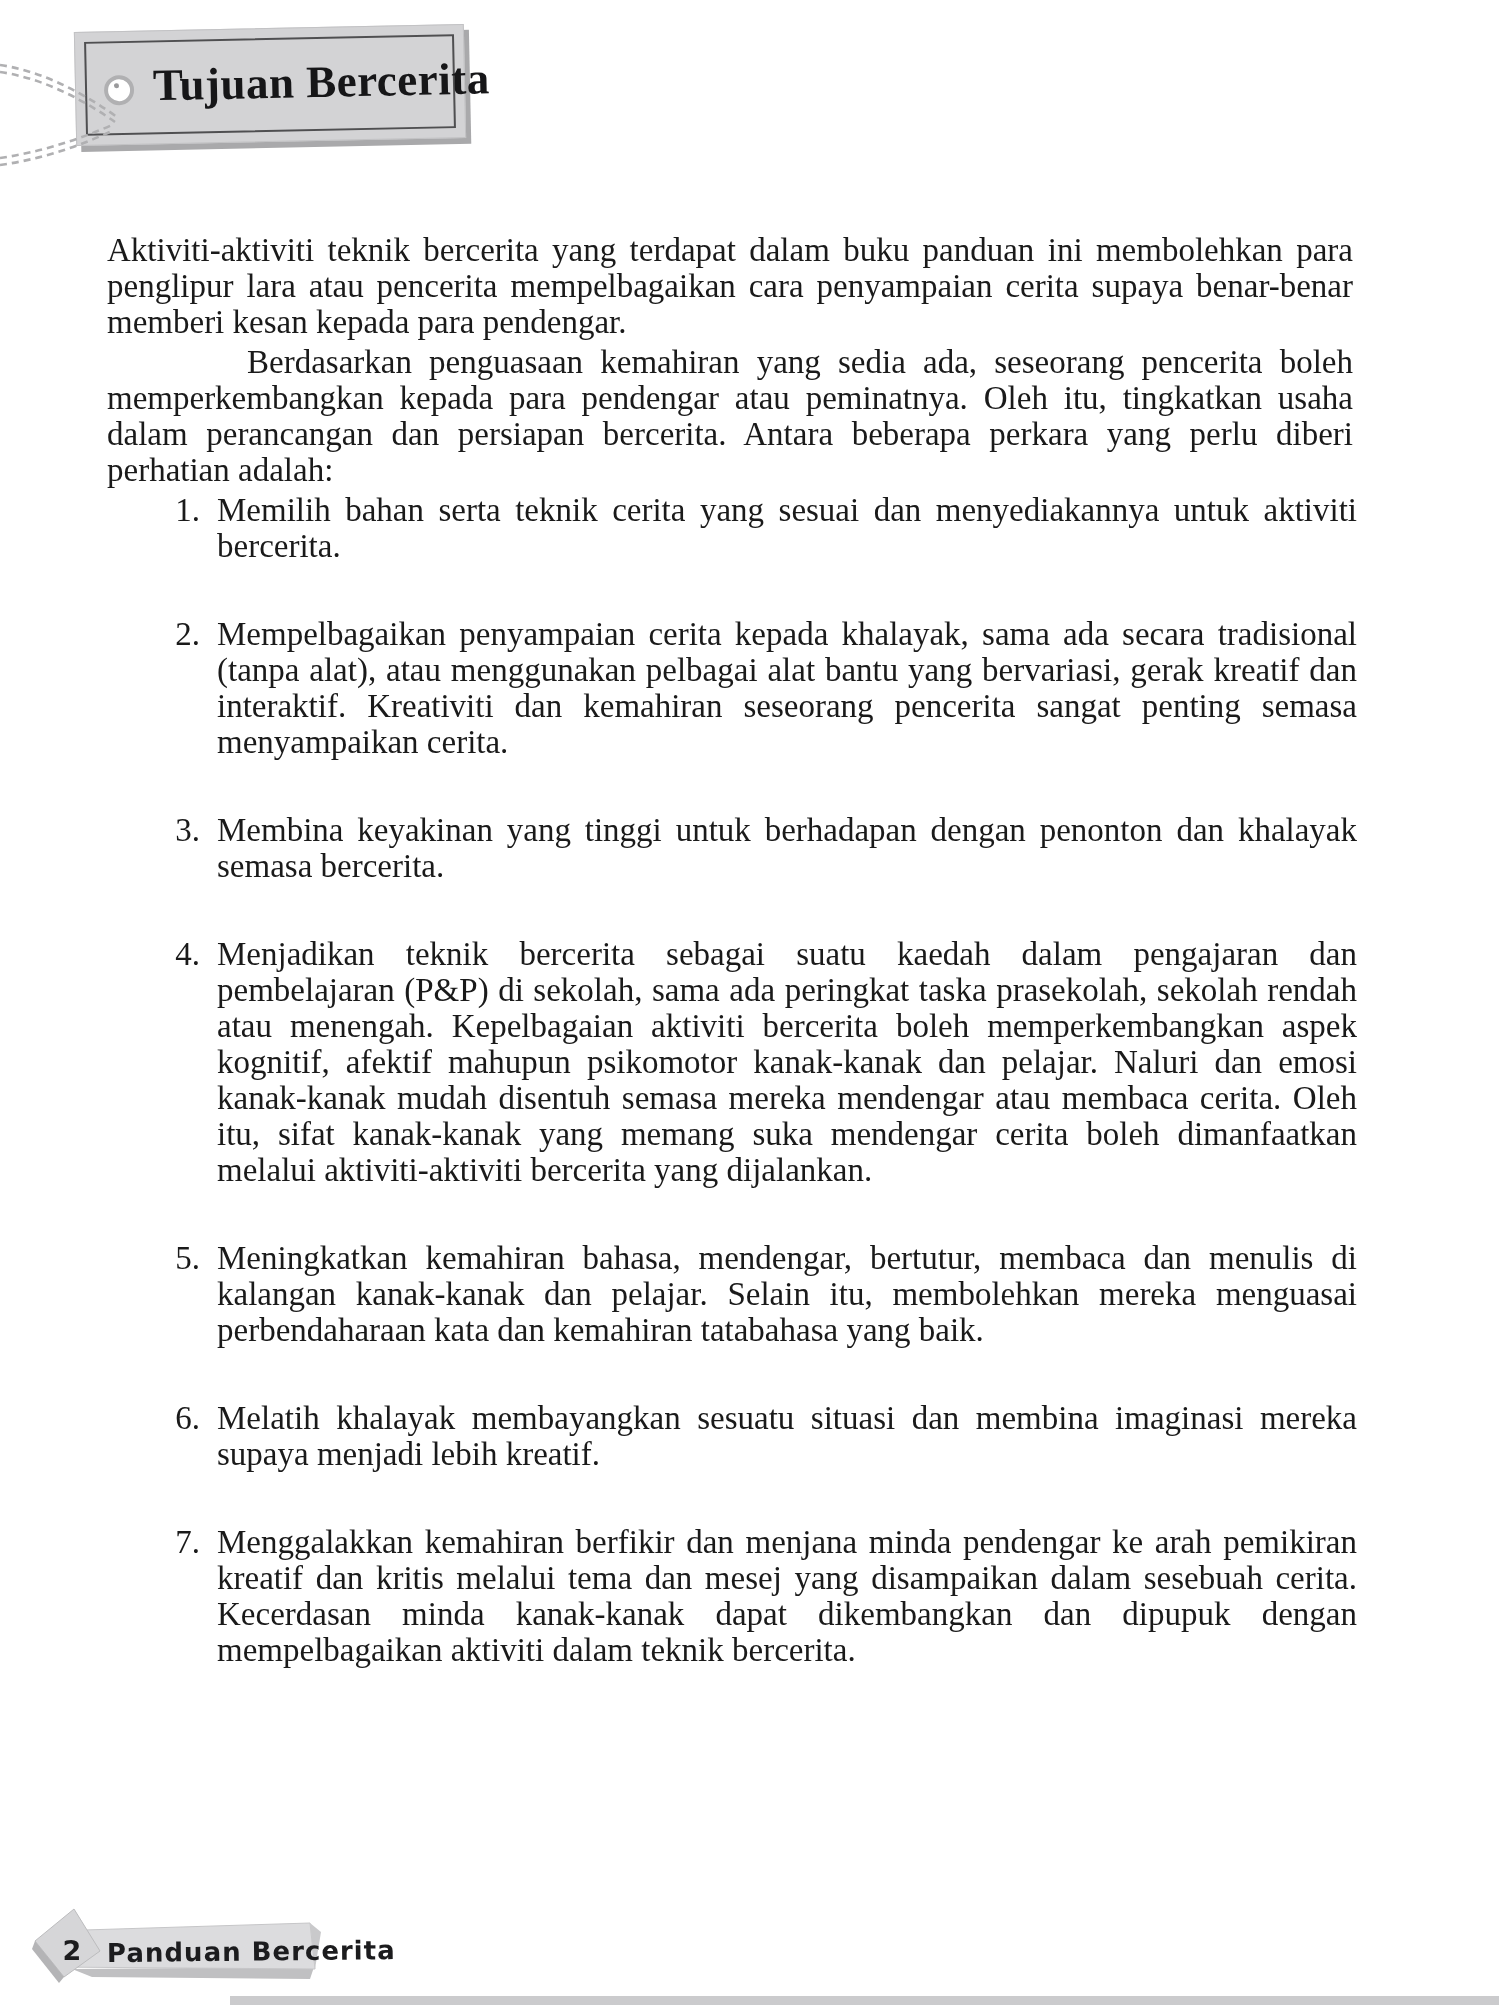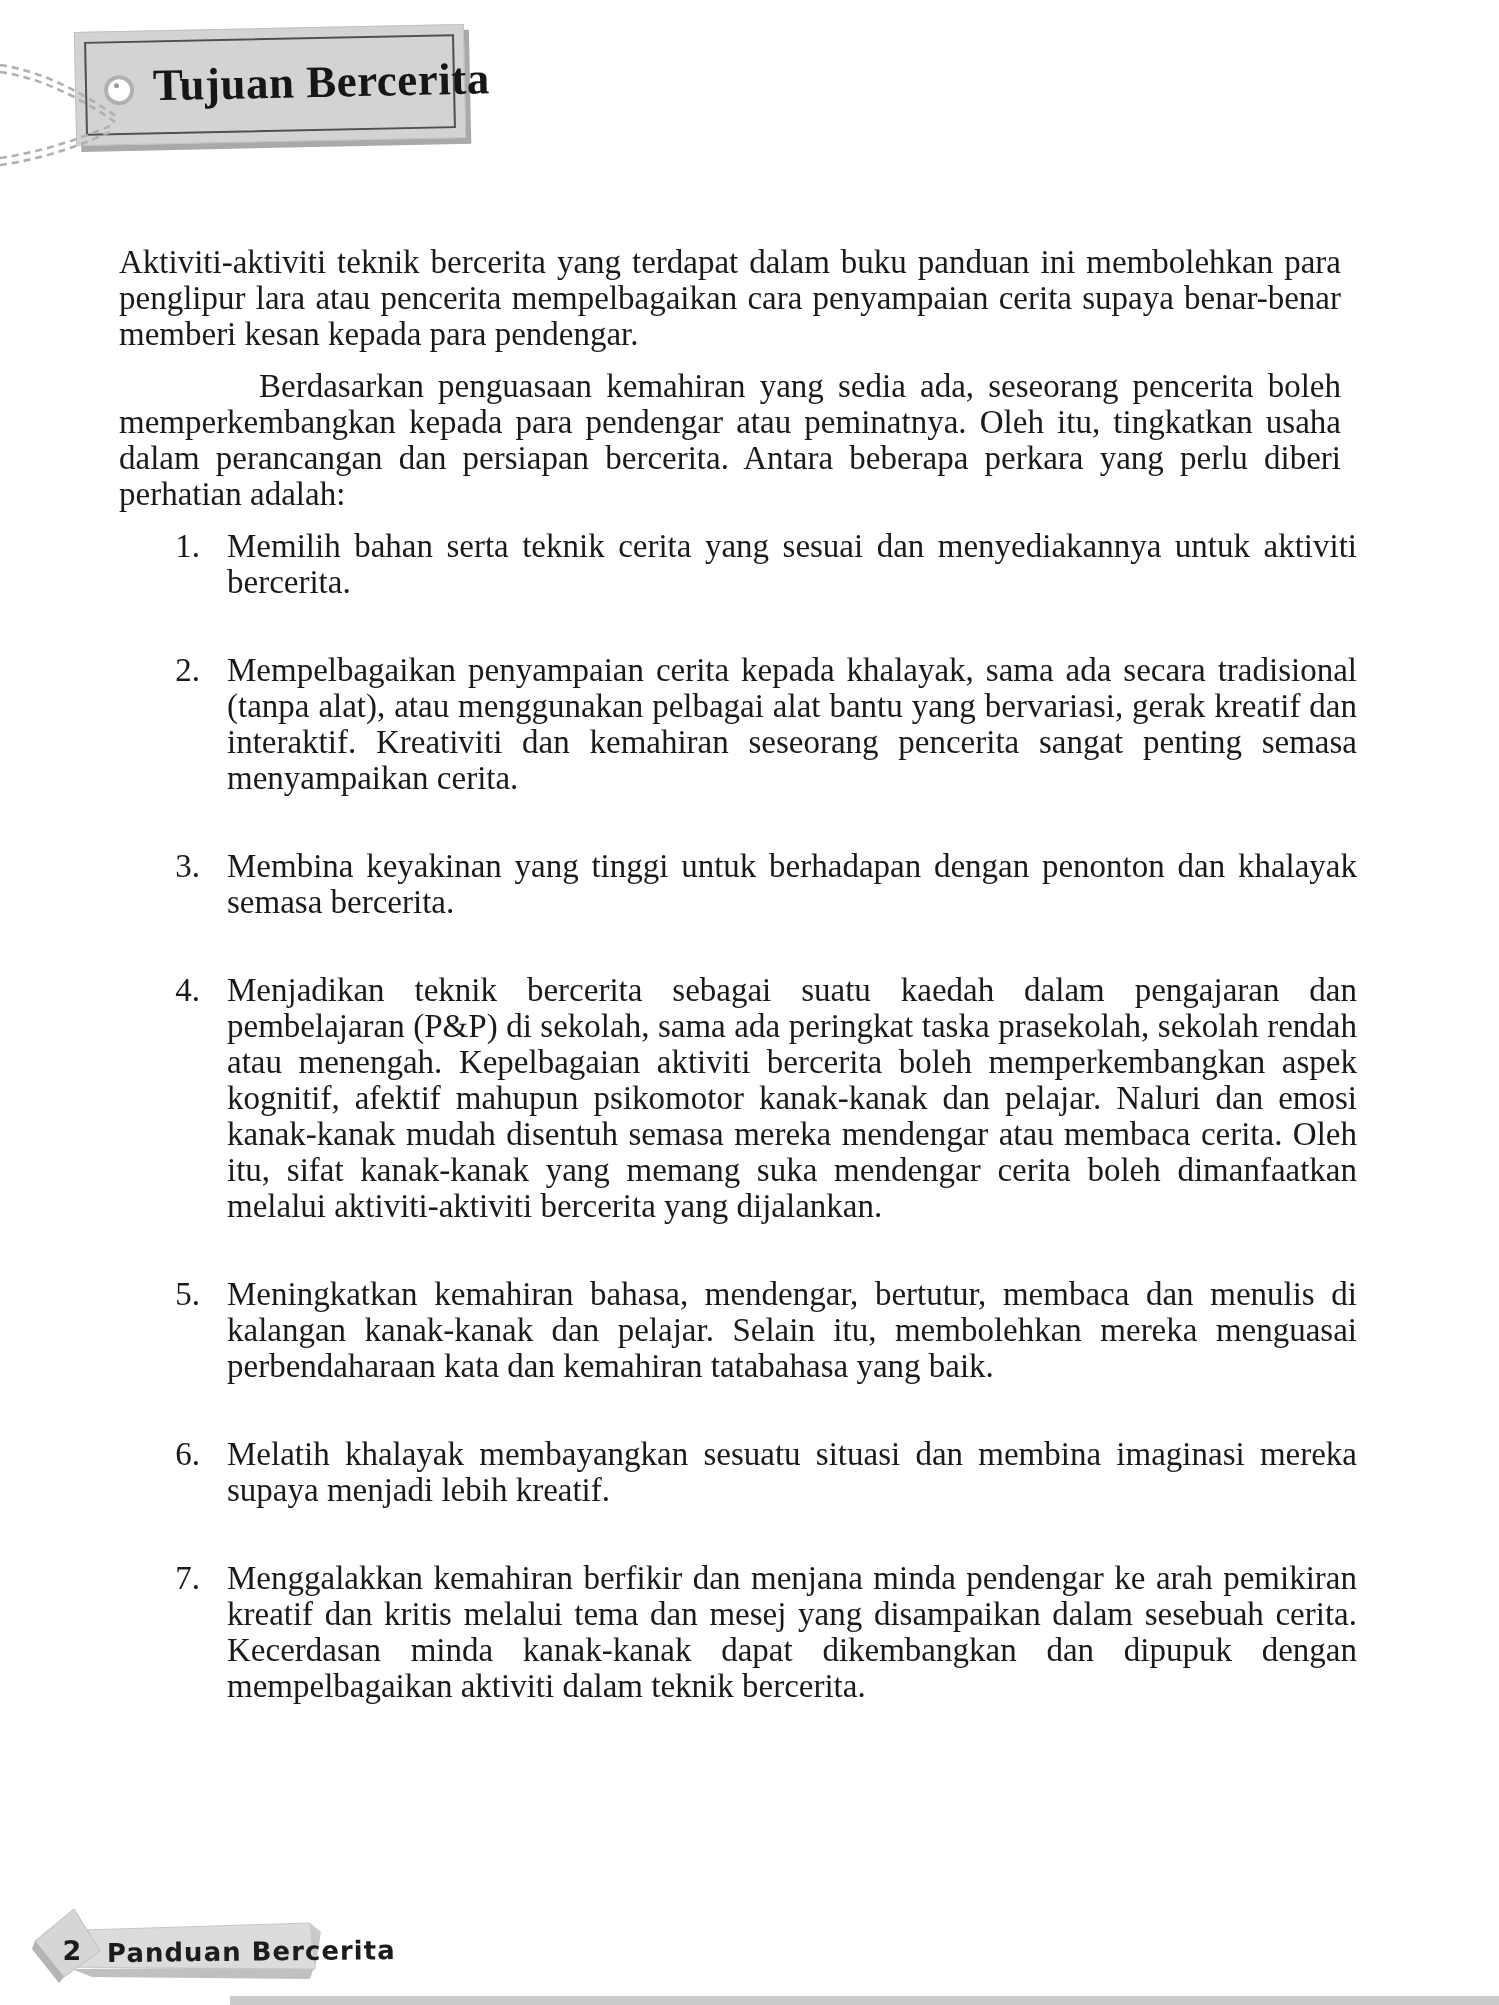--- a/index.html
+++ b/index.html
@@ -46,31 +46,31 @@
     color:#161618;white-space:nowrap;z-index:5;
   }
 
   
   .content{
     position:absolute;left:103px;top:228px;width:1254px;
     font-size:33px;line-height:36px;
     text-align:justify;
     hyphens:none;
   }
-  .content p{margin:16px;}
+  .content p{margin:4px;}
   .para-1{margin:0 0 50px 40px;}
   .para-2{margin:0 0 60px 0;text-indent:140px;}
   ol.tasks{list-style:none;margin:0;padding:0;}
   ol.tasks li{display:flex;margin-bottom:52px;}
   ol.tasks li:last-child{margin-bottom:0;}
   ol.tasks .num{
     flex:0 0 97px;text-align:right;white-space:nowrap;
   }
   ol.tasks .txt{
-    flex:1;margin-left:27px;text-align:justify;
+    flex:1;margin-left:17px;text-align:justify;
   }
 
   
   .footer{position:absolute;left:32px;top:1905px;width:310px;height:90px;z-index:2;}
   .footer svg{position:absolute;left:0;top:0;}
   .footer-num{
     position:absolute;left:20px;top:30px;width:40px;text-align:center;
     font-family:"DejaVu Sans","Liberation Sans",sans-serif;
     font-weight:bold;font-size:27px;color:#1c1c1e;
   }

